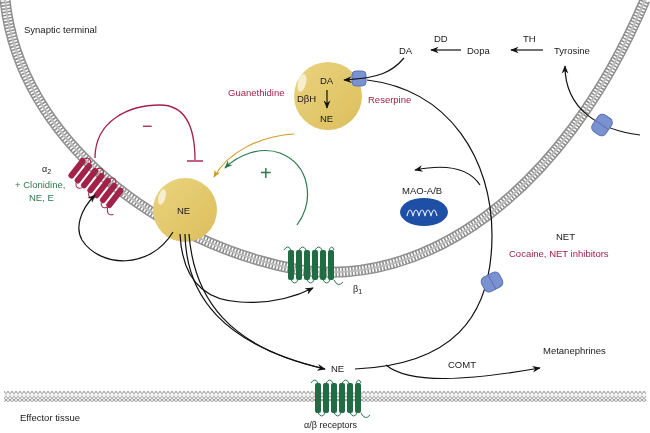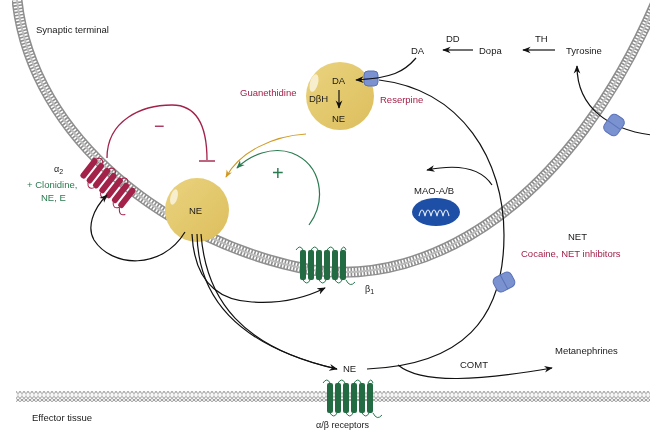--- a/index.html
+++ b/index.html
@@ -1,17 +1,17 @@
 <!DOCTYPE html>
 <html><head>
 <meta charset="utf-8">
 <style>
   html, body { margin: 0; padding: 0; background: #ffffff; }
   body { width: 650px; height: 433px; overflow: hidden; position: relative; font-family: "Liberation Sans", sans-serif; }
-  #stage { position: absolute; left: 12px; top: 0; width: 628px; height: 433px; }
+  #stage { position: absolute; left: 0; top: 0; width: 628px; height: 433px; }
   svg text { font-family: "Liberation Sans", sans-serif; }
   .lbl { font-size: 9.5px; fill: #1a1a1a; }
   .lbl-red { font-size: 9.5px; fill: #a3224a; }
   .lbl-green { font-size: 9.5px; fill: #2a7a4f; }
   .lbl-small { font-size: 9px; fill: #1a1a1a; }
 </style>
 </head>
 <body>
 
 <div id="stage">

